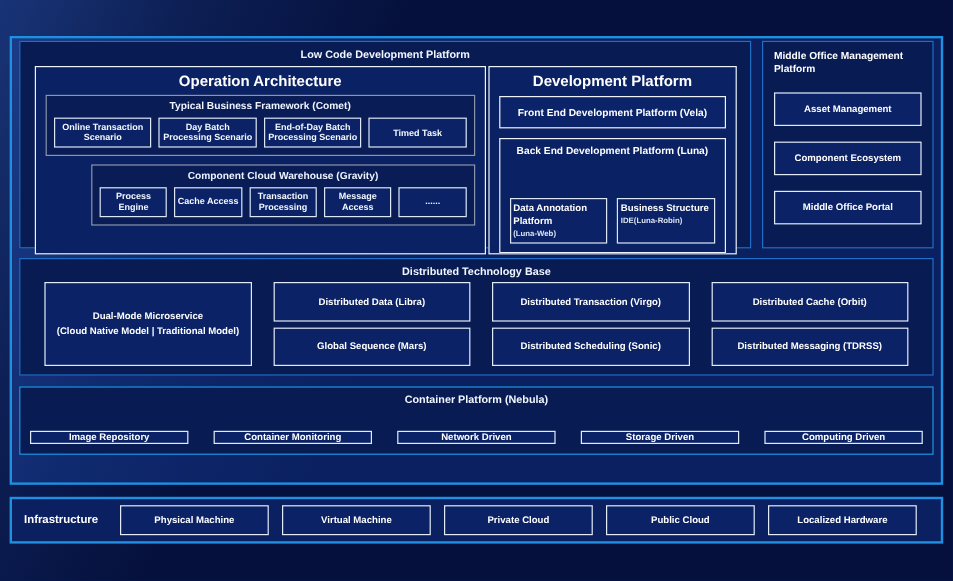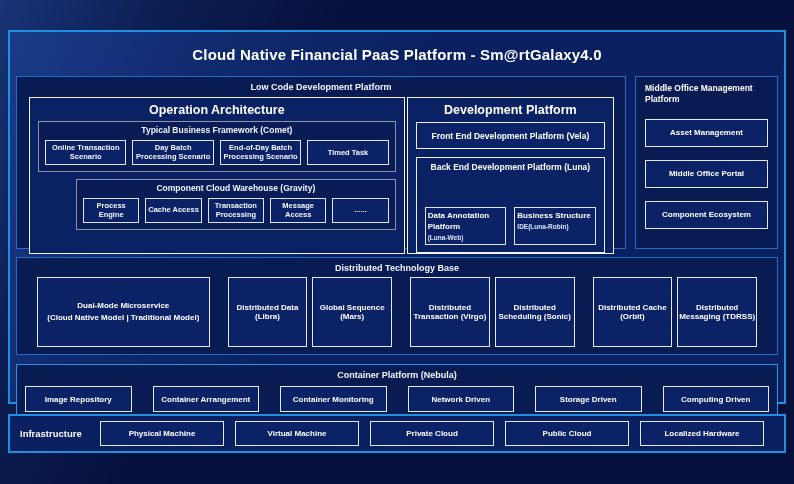--- a/index.html
+++ b/index.html
@@ -86,29 +86,29 @@
     font-size:8px; font-weight:bold; margin-top:13px;
   }
 
   .dist { margin:8px 6px 0; height:98px; display:flex; flex-direction:column; }
   .dist-body { flex:1; display:flex; gap:18px; padding:4px 20px 7px; }
   .dual-box {
     flex:0.94; border:1px solid #e3ebf7; background:#0b2266;
     display:flex; flex-direction:column; align-items:center; justify-content:center;
     text-align:center; font-size:8px; font-weight:bold; line-height:1.45; padding:2px 8px;
   }
-  .dist-col { flex:1; display:flex; flex-direction:row; gap:5px; }
+  .dist-col { flex:1; display:flex; flex-direction:column; gap:5px; }
   .dist-cell {
     flex:1; border:1px solid #e3ebf7; background:#0b2266;
     display:flex; align-items:center; justify-content:center;
     font-size:8px; font-weight:bold; text-align:center;
   }
 
   .cplat { margin:9px 6px 0; height:57px; display:flex; flex-direction:column; background:#081b53; }
-  .cplat-row { flex:1; display:flex; gap:21px; padding:6px 8px 8px; }
+  .cplat-row { flex:1; display:flex; gap:21px; padding:6px 8px 8px;align-items:flex-end; }
   .cplat-chip {
     flex:1; border:1px solid #e3ebf7; background:#0b2266;
     display:flex; align-items:center; justify-content:center;
     font-size:8px; font-weight:bold;
   }
 
   .infra {
     position:absolute; left:8px; top:414px; width:778px; height:39px;
     border:2px solid #1f8fe0; background:#0a2060;
     display:flex; align-items:center; z-index:1;
@@ -118,21 +118,20 @@
   .infra-chip {
     flex:1; border:1px solid #e3ebf7; background:#0b2266;
     height:25px; display:flex; align-items:center; justify-content:center;
     font-size:8px; font-weight:bold;
   }
 </style>
 </head>
 <body>
 
 <div class="outer">
-  <div class="main-title">Cloud Native Financial PaaS Platform - Sm@rtGalaxy4.0</div>
 
   <div class="top-row">
 
     <div class="section lowcode">
       <div class="lowcode-header">Low Code Development Platform</div>
       <div class="lowcode-body">
 
         <div class="arch-box op-arch">
           <div class="arch-title">Operation Architecture</div>
 
@@ -175,22 +174,22 @@
             </div>
           </div>
         </div>
 
       </div>
     </div>
 
     <div class="section middle-office">
       <div class="mo-title">Middle Office Management Platform</div>
       <div class="mo-chip">Asset Management</div>
+      <div class="mo-chip">Component Ecosystem</div>
       <div class="mo-chip">Middle Office Portal</div>
-      <div class="mo-chip">Component Ecosystem</div>
     </div>
   </div>
 
   <div class="section dist">
     <div class="sec-header">Distributed Technology Base</div>
     <div class="dist-body">
       <div class="dual-box">
         <span>Dual-Mode Microservice</span>
         <span>(Cloud Native Model | Traditional Model)</span>
       </div>
@@ -206,21 +205,20 @@
         <div class="dist-cell">Distributed Cache (Orbit)</div>
         <div class="dist-cell">Distributed Messaging (TDRSS)</div>
       </div>
     </div>
   </div>
 
   <div class="section section-cyan cplat">
     <div class="sec-header">Container Platform (Nebula)</div>
     <div class="cplat-row">
       <div class="cplat-chip">Image Repository</div>
-      <div class="cplat-chip">Container Arrangement</div>
       <div class="cplat-chip">Container Monitoring</div>
       <div class="cplat-chip">Network Driven</div>
       <div class="cplat-chip">Storage Driven</div>
       <div class="cplat-chip">Computing Driven</div>
     </div>
   </div>
 </div>
 
 <div class="infra">
   <div class="infra-label">Infrastructure</div>

